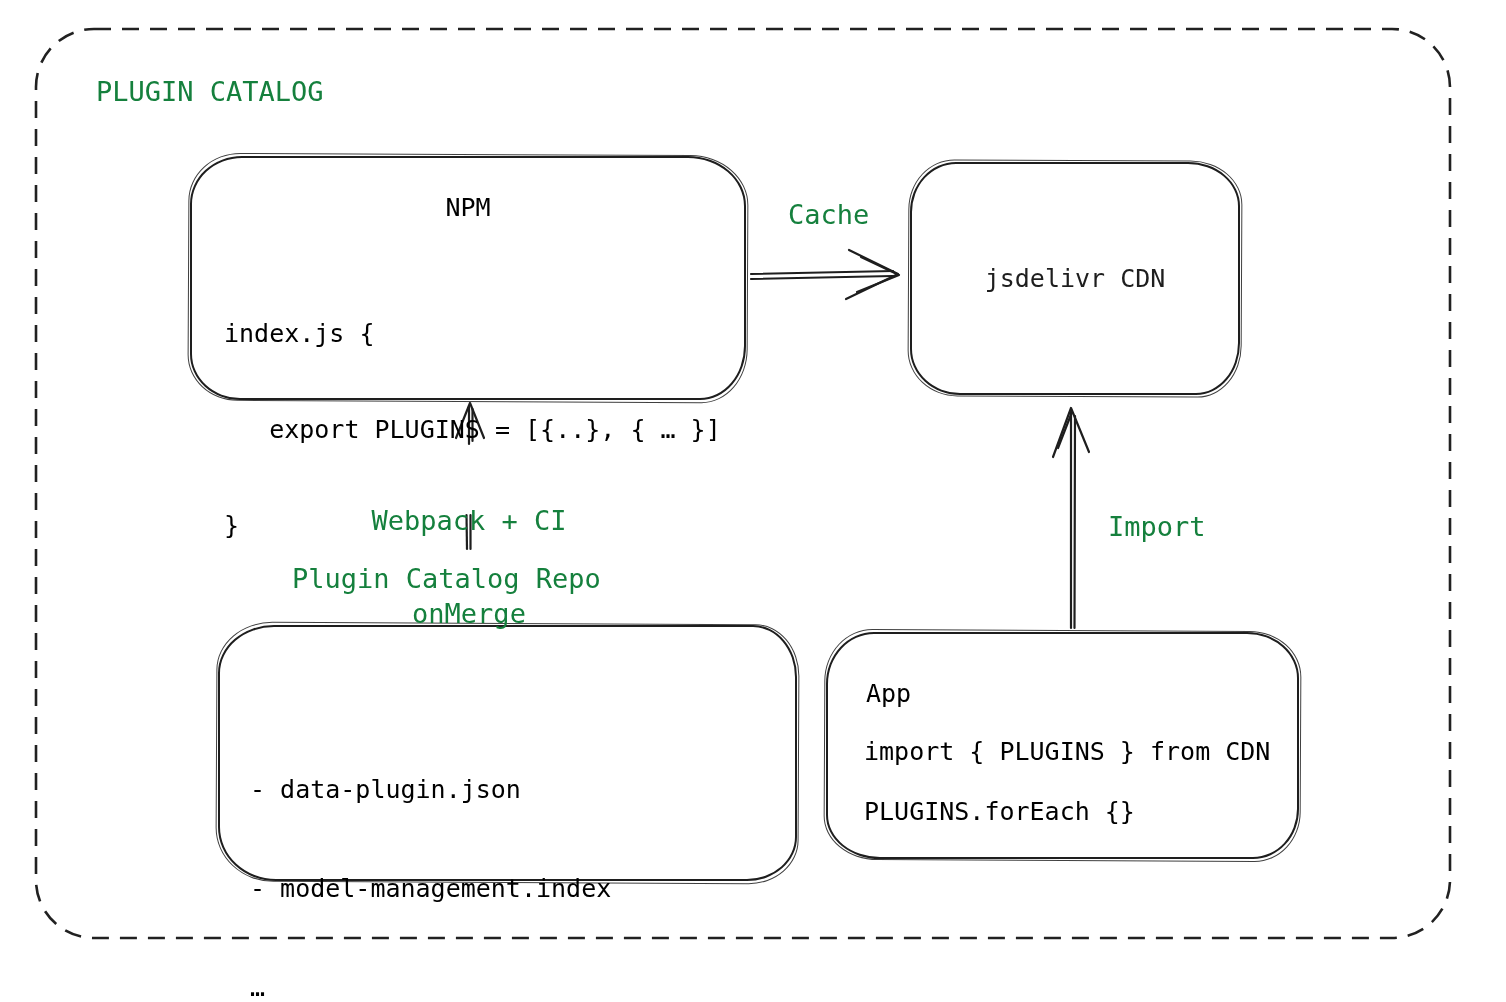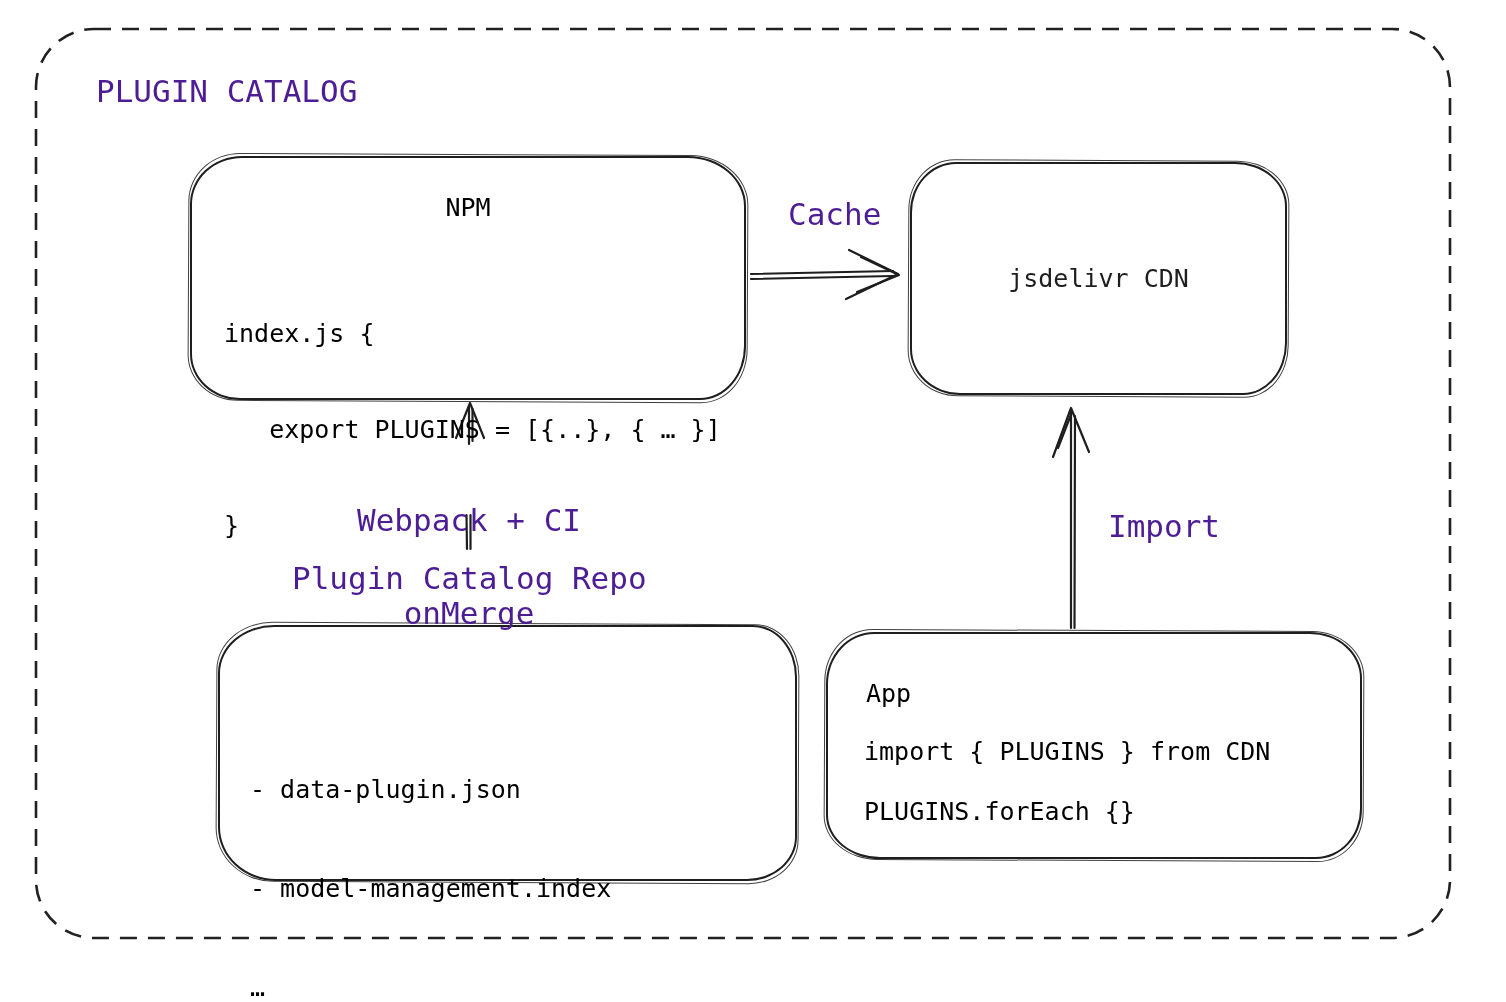--- a/index.html
+++ b/index.html
@@ -13,25 +13,25 @@
     overflow: hidden;
   }
   .overlay {
     position: absolute;
     left: 0; top: 0;
     width: 1506px; height: 1002px;
     z-index: 0;
   }
   .label {
     position: absolute;
-    font-size: 31px;
+    font-size: 27px;
     line-height: 31px;
     white-space: pre;
     z-index: 2;
-    color: #4c1d95;
+    color: #15803d;
   }
   .node {
     position: absolute;
     background: #ffffff;
     border: 2.4px solid #1e1e1e;
     box-sizing: border-box;
     z-index: 1;
   }
   
   .node::before {
@@ -48,30 +48,30 @@
     font-size: 25px;
     line-height: 32px;
     white-space: pre;
     color: #000000;
   }
   #npm-box   { left: 190px; top: 156px; width: 556px; height: 244px;
                border-radius: 52px 58px 46px 50px / 48px 50px 54px 46px; }
   #npm-title { left: 0; top: 34px; width: 100%; text-align: center; }
   #npm-code  { left: 32px; top: 96px; }
 
-  #cdn-box   { left: 910px; top: 162px; width: 377px; height: 233px;
+  #cdn-box   { left: 910px; top: 162px; width: 330px; height: 233px;
                border-radius: 46px 52px 44px 50px / 50px 44px 52px 46px;
                display: flex; align-items: center; justify-content: center; }
   #cdn-label { font-size: 25px; white-space: pre; }
 
   #repo-box  { left: 218px; top: 625px; width: 579px; height: 256px;
                border-radius: 56px 44px 50px 58px / 48px 52px 44px 54px; }
   #repo-files{ left: 30px; top: 80px; line-height: 33px; }
 
-  #app-box   { left: 826px; top: 632px; width: 536px; height: 227px;
+  #app-box   { left: 826px; top: 632px; width: 473px; height: 227px;
                border-radius: 48px 52px 46px 54px / 52px 46px 50px 44px; }
   #app-title { left: 38px; top: 44px; }
   #app-code1 { left: 36px; top: 102px; }
   #app-code2 { left: 36px; top: 162px; }
 
   #diagram-title { left: 96px;  top: 76px; }
   #cache-label   { left: 788px; top: 199px; }
   #build-label   { left: 349px; top: 443px; width: 240px; text-align: center; }
   #repo-caption  { left: 292px; top: 563px; }
   #import-label  { left: 1108px; top: 511px; }

